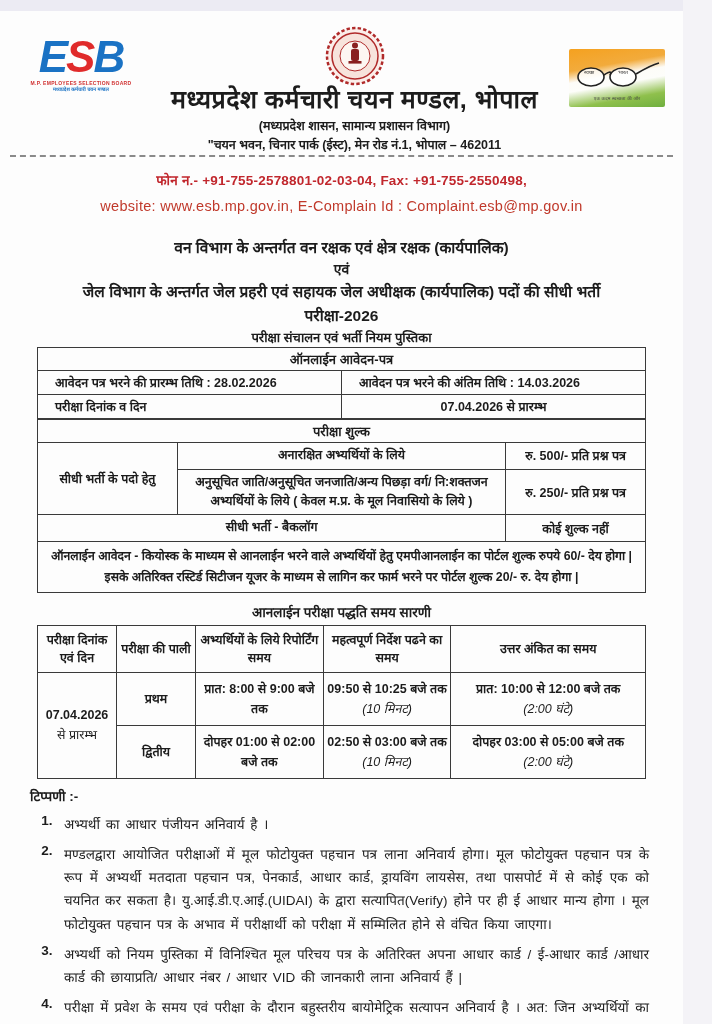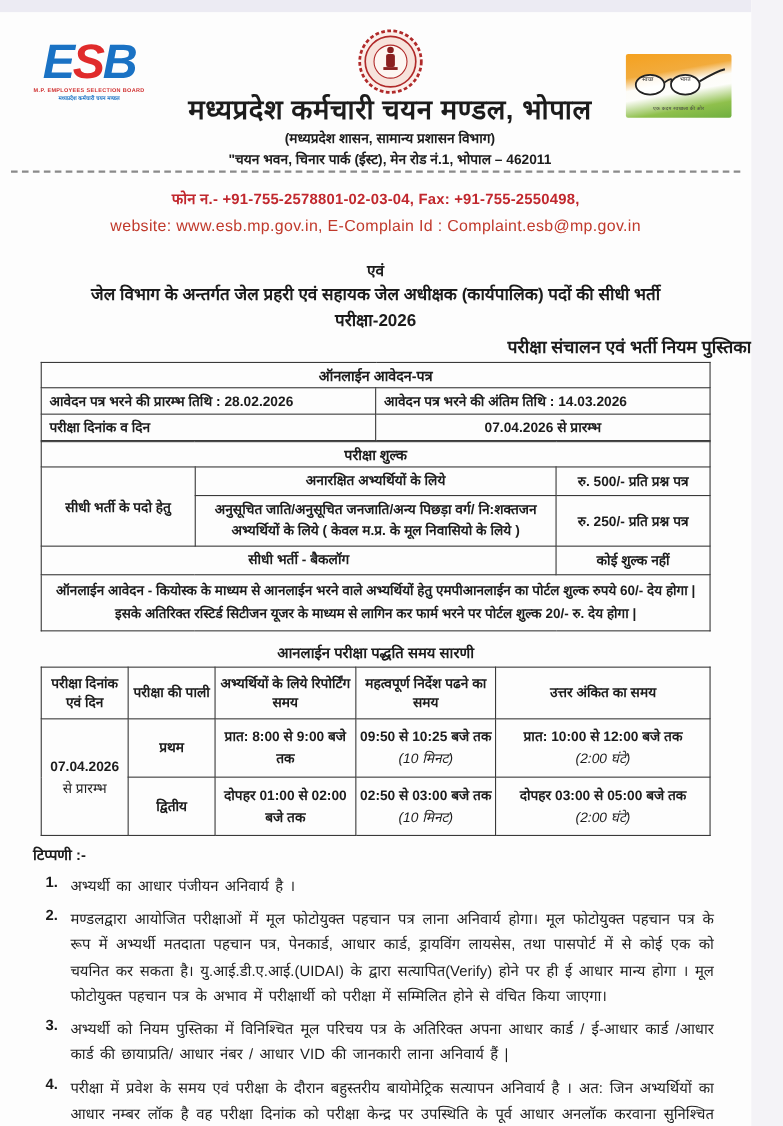--- a/index.html
+++ b/index.html
@@ -32,29 +32,29 @@
 
   .contact { text-align:center; margin-top:14px; }
   .phone-line { font-size:13.5px; font-weight:bold; color:#c1272d; letter-spacing:.2px; }
   .website-line { font-size:14.5px; color:#c0392b; margin-top:9px; letter-spacing:.3px; }
 
   
   .title-block { text-align:center; margin-top:22px; line-height:1.5; }
   .title-l1,.title-l3 { font-size:15.5px; font-weight:bold; }
   .title-l2 { font-size:14px; font-weight:bold; }
   .title-l4 { font-size:15.5px; font-weight:bold; }
-  .title-l5 { font-size:16px; font-weight:bold; margin-top:1px;text-align:right; }
+  .title-l5 { font-size:13px; font-weight:bold; margin-top:1px; }
 
   
   .tbl-wrap { padding:0 37px; }
   table { width:100%; border-collapse:collapse; table-layout:fixed; }
   td,th { border:1.4px solid #3a3a3a; padding:3px 7px; font-size:12.5px; vertical-align:middle; }
   .tbl-header-cell { text-align:center; font-weight:bold; font-size:13px; padding:2px; }
   .t1 td { height:23px; }
-  .lbl { font-weight:600; }
+  .lbl { font-weight:600;margin-left:10px; }
   .val { font-weight:bold; }
   .center { text-align:center; }
   .t2 .fee-left { text-align:center; font-weight:700; }
   .t2 .fee-desc { text-align:center; font-weight:700; line-height:1.55; }
   .t2 .fee-amt { text-align:center; font-weight:600; }
   .t2 .kiosk { text-align:center; font-weight:600; line-height:1.7; font-size:12.3px; padding:4px 6px; }
   .sched-title { text-align:center; font-weight:bold; font-size:13.5px; margin:10px 0 4px 0; }
   .t3 th { font-weight:bold; font-size:12.5px; line-height:1.45; padding:5px 3px; text-align:center; }
   .t3 td { text-align:center; line-height:1.6; padding:6px 3px; }
   .time-strong { font-weight:600; }
@@ -113,20 +113,21 @@
   </div>
 
   <hr class="dash-divider">
 
   <div class="contact">
     <div class="phone-line">फोन न.- +91-755-2578801-02-03-04, Fax: +91-755-2550498,</div>
     <div class="website-line">website: www.esb.mp.gov.in,  E-Complain Id : Complaint.esb@mp.gov.in</div>
   </div>
 
   <div class="title-block">
+    <div class="title-l1">वन विभाग के अन्तर्गत वन रक्षक एवं क्षेत्र रक्षक (कार्यपालिक)</div>
     <div class="title-l2">एवं</div>
     <div class="title-l3">जेल विभाग के अन्तर्गत जेल प्रहरी एवं सहायक जेल अधीक्षक (कार्यपालिक) पदों की सीधी भर्ती</div>
     <div class="title-l4">परीक्षा-2026</div>
     <div class="title-l5">परीक्षा संचालन एवं भर्ती नियम पुस्तिका</div>
   </div>
 
   <div class="tbl-wrap">
     <table class="t1">
       <colgroup>
           <col style="width:50%">

